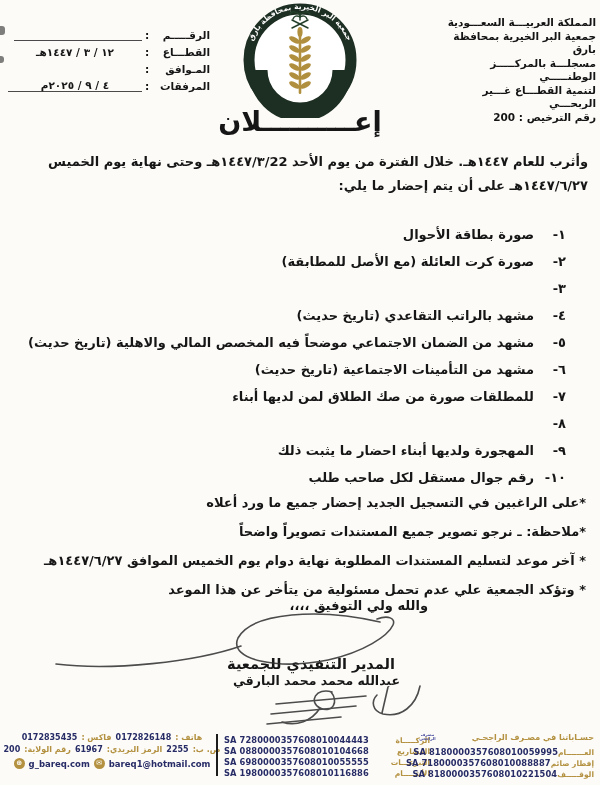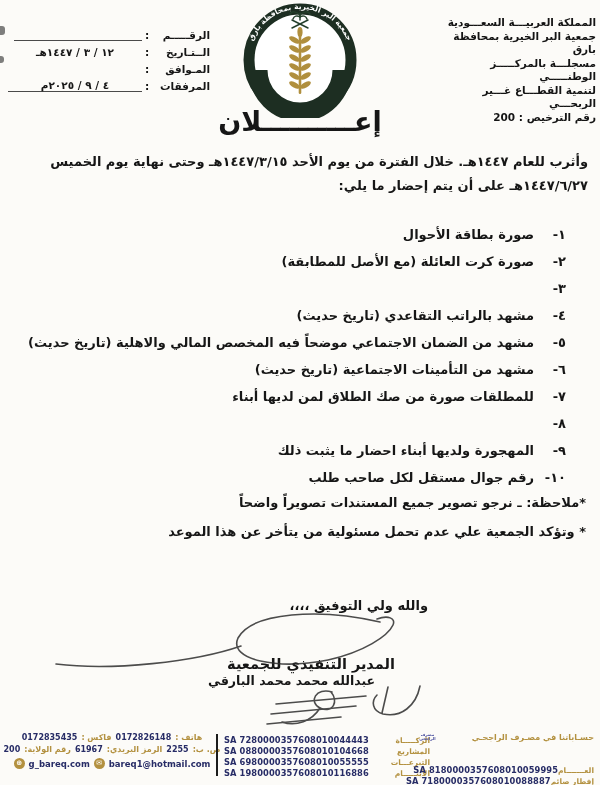--- a/index.html
+++ b/index.html
@@ -26,21 +26,21 @@
     line-height:24px;text-align:right;}
   .req-list{top:228px;right:34px;left:20px;}
   .req-row{display:flex;line-height:14px;margin-bottom:13px;
     font-size:13px;font-weight:bold;}
   .req-num{width:32px;flex:0 0 32px;}
   .notes{top:496px;right:14px;left:14px;}
   .note-line{font-size:13px;font-weight:bold;line-height:14px;margin-bottom:15px;}
   .closing{top:598px;right:172px;font-size:13px;font-weight:bold;}
   .sig-title{top:634px;right:196px;width:186px;text-align:center;
     font-size:14.5px;font-weight:bold;margin-top:22px;}
-  .sig-name{top:673px;right:200px;width:192px;text-align:left;
+  .sig-name{top:673px;right:200px;width:192px;text-align:right;
     font-size:12.5px;font-weight:bold;}
   .sig-svg{left:20px;top:592px;width:460px;height:160px;pointer-events:none;}
   .smudge{left:0;background:#3a3a3a;opacity:.65;border-radius:0 3px 3px 0;}
   
   .footer-contact{left:12px;top:732px;width:200px;}
   .fc-row{display:flex;justify-content:center;gap:4px;font-size:8px;
     font-weight:bold;line-height:12px;white-space:nowrap;}
   .fc-row .lab{color:#b39140;}
   .fc-row .val{color:#272c66;direction:ltr;}
   .fc-icons{direction:ltr;display:flex;align-items:center;justify-content:center;
@@ -49,21 +49,21 @@
     font-size:7px;line-height:11px;text-align:center;display:inline-block;}
   .v-divider{left:216px;top:734px;width:2px;height:42px;background:#1c1c1c;}
   .accounts-mid{left:224px;top:735px;width:206px;}
   .accounts-right{left:436px;top:729px;width:158px;}
   .acct-row{display:flex;justify-content:space-between;align-items:center;
     line-height:11px;height:11px;}
   .acct-label{color:#b39140;font-size:7.5px;font-weight:bold;white-space:nowrap;}
   .acct-iban{color:#272c66;font-size:8.3px;font-weight:bold;direction:ltr;
     white-space:nowrap;letter-spacing:.1px;}
   .rajhi-head{display:flex;align-items:center;justify-content:flex-start;gap:18px;
-    height:16px;margin-bottom:20px;}
+    height:16px;margin-bottom:2px;}
   .rajhi-txt{color:#b39140;font-size:8px;font-weight:bold;white-space:nowrap;}
   .rajhi-tiny{color:#4a4f9e;font-size:4px;font-weight:bold;width:26px;
     line-height:4px;text-align:center;}
 </style>
 </head>
 <body>
 
 <div class="abs smudge" style="top:26px;width:5px;height:9px;"></div>
 <div class="abs smudge" style="top:56px;width:4px;height:7px;"></div>
 
@@ -115,40 +115,40 @@
   </svg>
 </div>
 
 <div class="abs ref-block">
   <div class="ref-row">
     <span class="ref-label">الرقـــــم</span>
     <span class="ref-colon">:</span>
     <span class="ref-val ref-line"></span>
   </div>
   <div class="ref-row">
-    <span class="ref-label">الــتـاريخ</span>
+    <span class="ref-label">القطـــاع</span>
     <span class="ref-colon">:</span>
     <span class="ref-val">١٢ / ٣ / ١٤٤٧هـ</span>
   </div>
   <div class="ref-row">
     <span class="ref-label">المـوافق</span>
     <span class="ref-colon">:</span>
     <span class="ref-val"></span>
   </div>
   <div class="ref-row">
     <span class="ref-label">المرفقات</span>
     <span class="ref-colon">:</span>
     <span class="ref-val" style="border-bottom:1.2px solid #4a4a4a;">٤ / ٩ / ٢٠٢٥م</span>
   </div>
 </div>
 
 <div class="abs doc-title">إعــــــــــلان</div>
 
 <div class="abs intro">
-  <div>وأثرب للعام ١٤٤٧هـ. خلال الفترة من يوم الأحد ١٤٤٧/٣/١٥هـ وحتى نهاية يوم الخميس</div>
+  <div>وأثرب للعام ١٤٤٧هـ. خلال الفترة من يوم الأحد ١٤٤٧/٣/22هـ وحتى نهاية يوم الخميس</div>
   <div>١٤٤٧/٦/٢٧هـ على أن يتم إحضار ما يلي:</div>
 </div>
 
 <div class="abs req-list">
   <div class="req-row">
       <span class="req-num">١-</span>
       <span>صورة بطاقة الأحوال</span>
     </div>
   <div class="req-row">
       <span class="req-num">٢-</span>
@@ -180,21 +180,23 @@
       <span class="req-num">٩-</span>
       <span>المهجورة ولديها أبناء احضار ما يثبت ذلك</span>
     </div>
   <div class="req-row">
       <span class="req-num">١٠-</span>
       <span>رقم جوال مستقل لكل صاحب طلب</span>
     </div>
 </div>
 
 <div class="abs notes">
+  <div class="note-line">*على الراغبين في التسجيل الجديد إحضار جميع ما ورد أعلاه</div>
   <div class="note-line">*ملاحظة: ـ نرجو تصوير جميع المستندات تصويراً واضحاً</div>
+  <div class="note-line">* آخر موعد لتسليم المستندات المطلوبة نهاية دوام يوم الخميس الموافق ١٤٤٧/٦/٢٧هـ</div>
   <div class="note-line">* وتؤكد الجمعية علي عدم تحمل مسئولية من يتأخر عن هذا الموعد</div>
 </div>
 
 <div class="abs closing">والله ولي التوفيق ،،،،</div>
 
 <div class="abs sig-title">المدير التنفيذي للجمعية</div>
 <div class="abs sig-name">عبدالله محمد محمد البارقي</div>
 
 <svg class="abs sig-svg" viewBox="0 0 460 160">
   <g fill="none" stroke="#2e2e2e" stroke-width="1.6" stroke-linecap="round" opacity="0.85">

